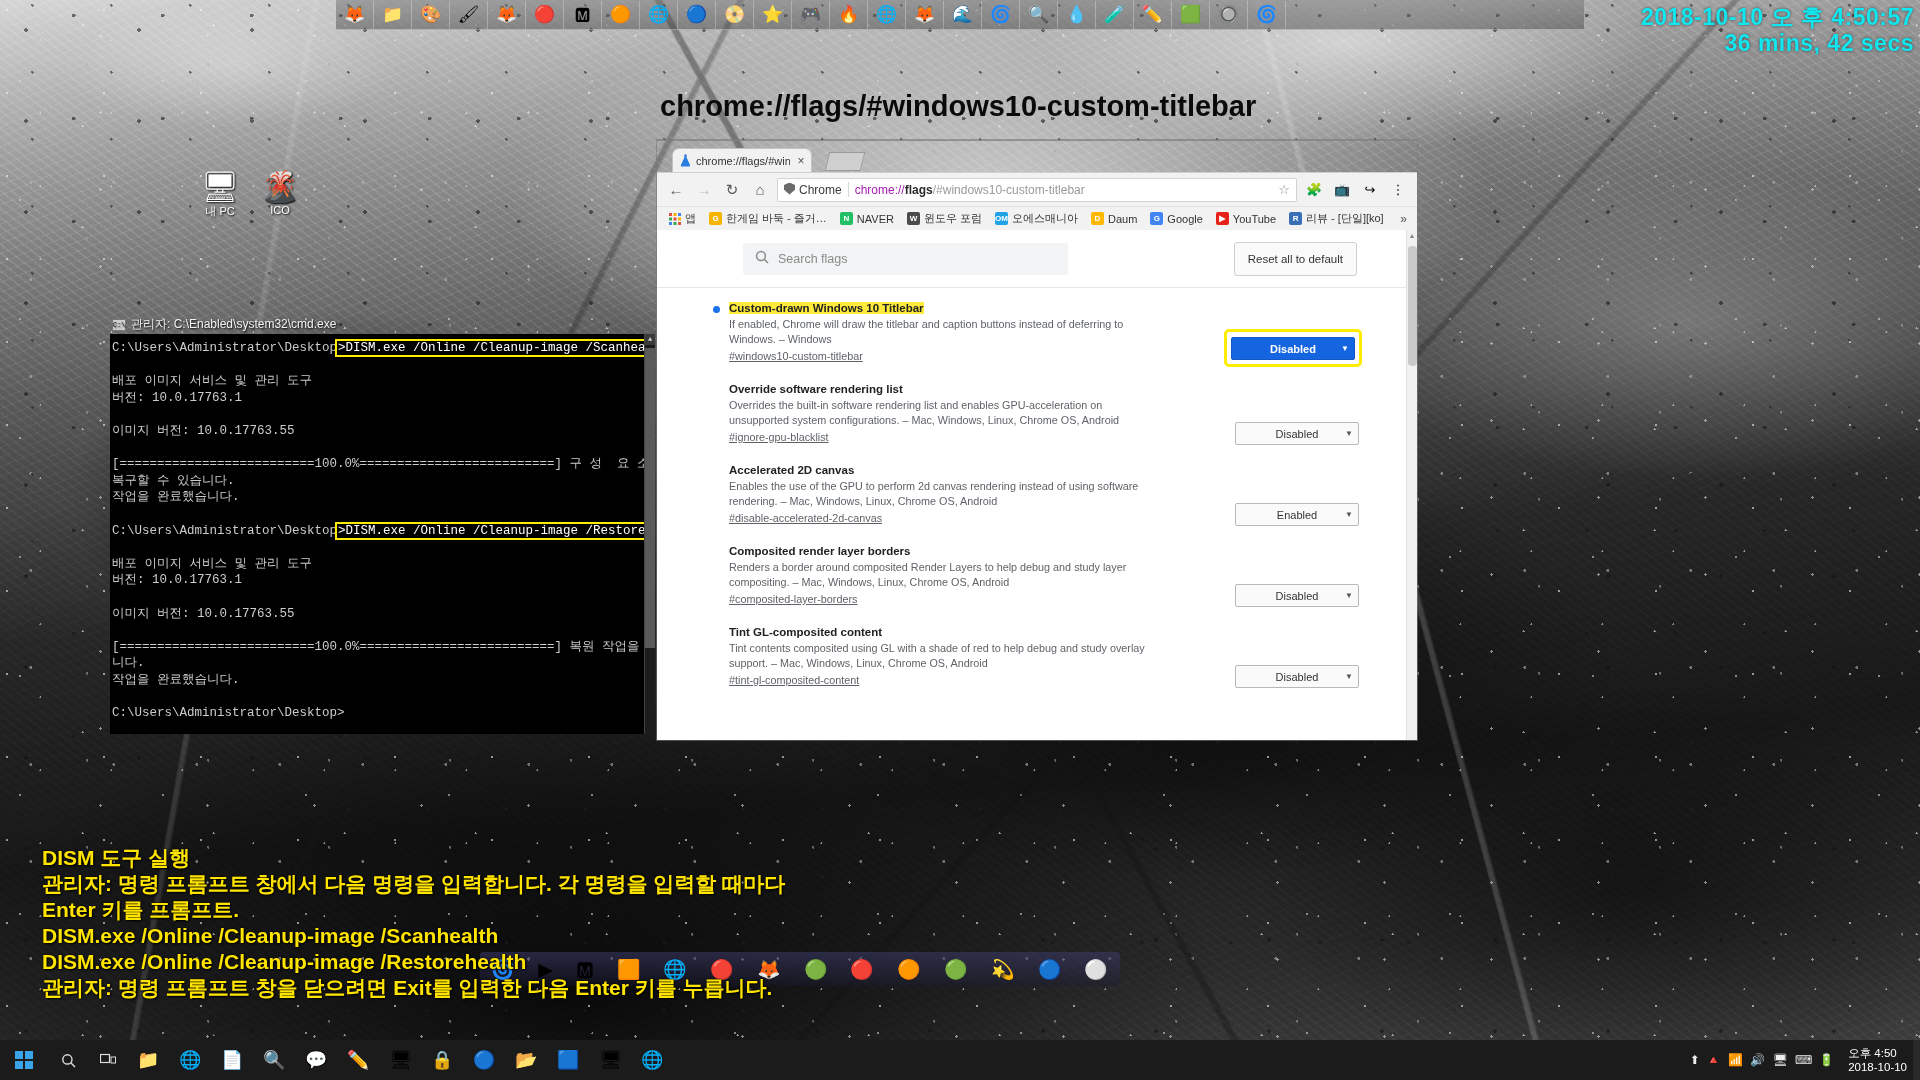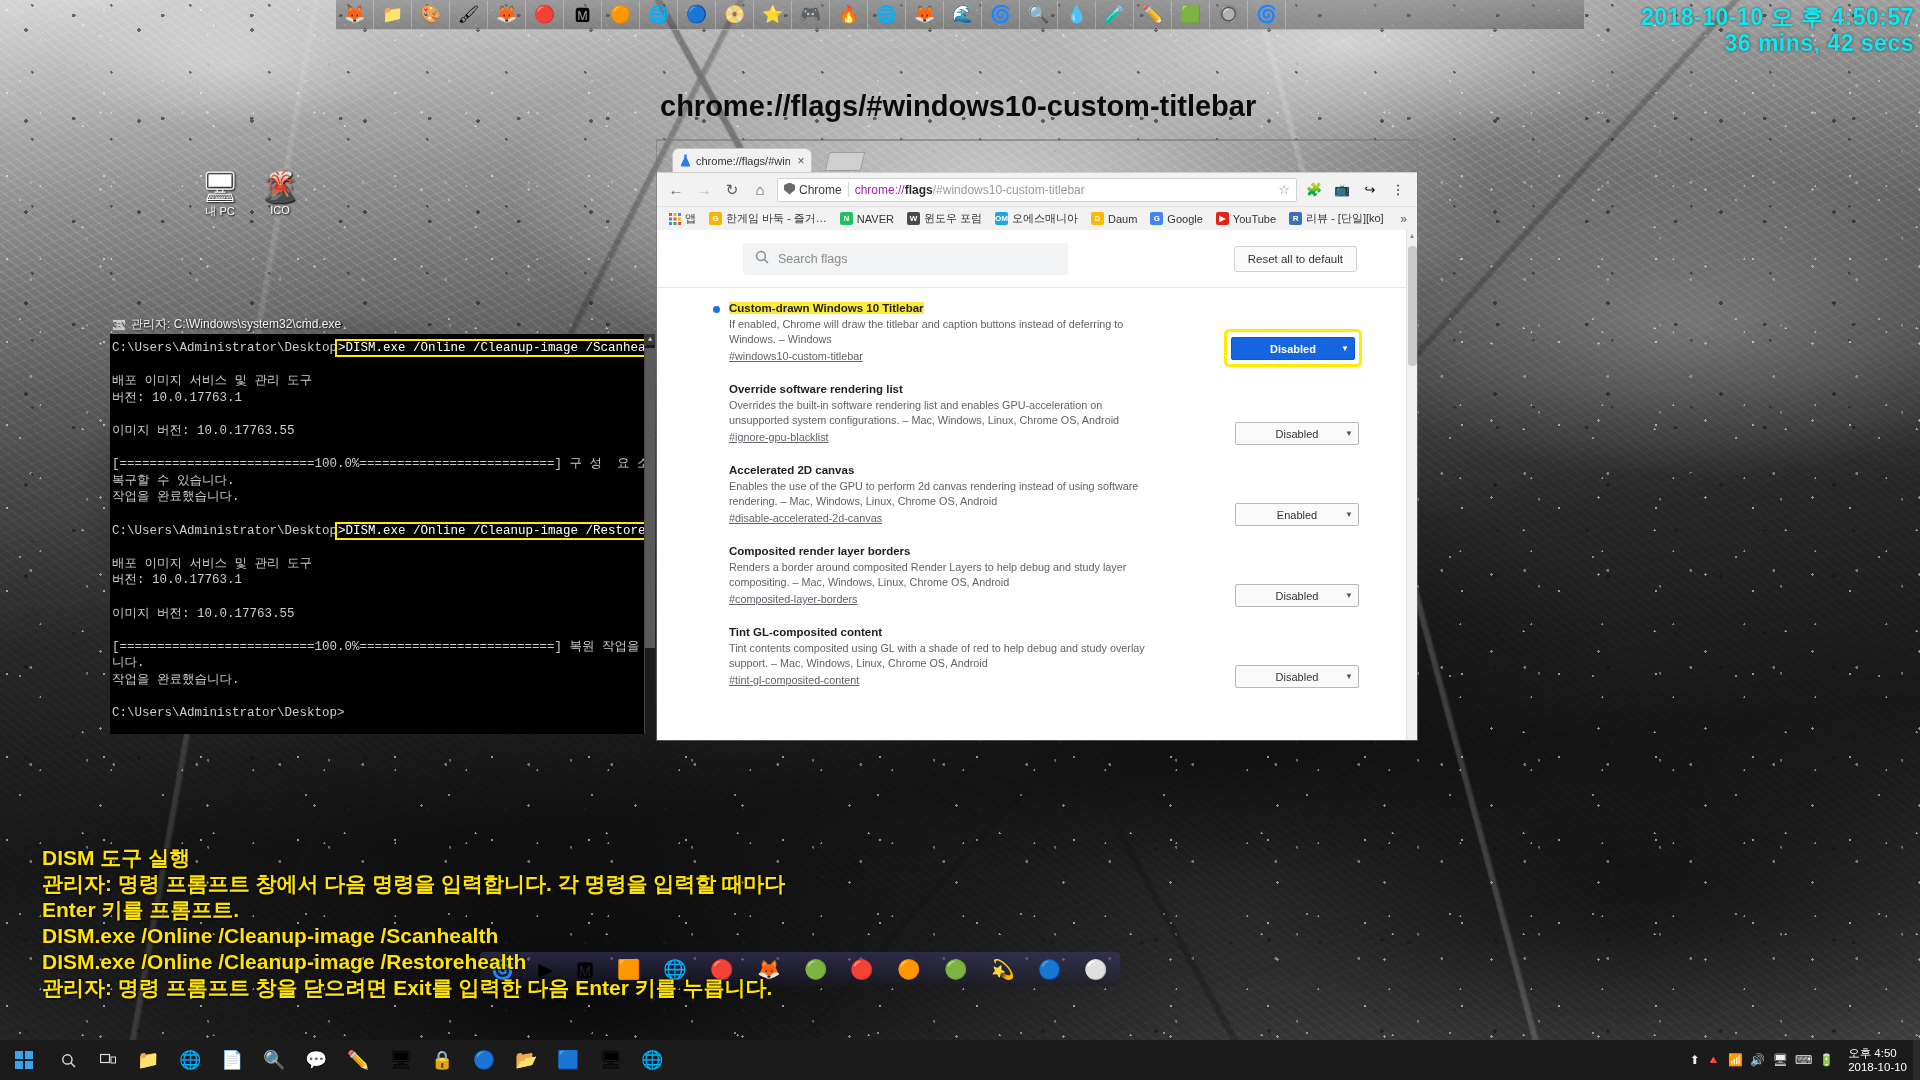--- a/index.html
+++ b/index.html
@@ -197,21 +197,21 @@
   #flagsSearchRow {
     height:58px; display:flex; align-items:center; justify-content:space-between;
     padding:0 60px 0 86px; border-bottom:1px solid #e6e6e6;
   }
   #flagsSearch {
     width:325px; height:32px; background:#f1f3f4; border-radius:3px;
     display:flex; align-items:center; gap:9px; padding:0 12px;
     font-size:12.5px; color:#8b8b8b;
   }
   #resetBtn {
-    height:26px; padding:8px 13px; border:1px solid #cfcfcf; border-radius:3px;
+    height:26px; padding:16px 13px; border:1px solid #cfcfcf; border-radius:3px;
     background:#fafafa; font-size:11.5px; color:#333;
     display:flex; align-items:center;
   }
   #flagList { padding:14px 0 0 0; }
   .flagrow { display:flex; padding:0 58px 0 72px; margin-bottom:19px; align-items:flex-end; }
   .flagrow .fmain { flex:1; padding-right:18px; }
   .ftitle { font-size:11.5px; font-weight:bold; color:#202124; display:inline-block; }
   .ftitle.hl { background:#ffeb3b; }
   .fdesc { font-size:10.8px; color:#5f6368; line-height:14.5px; margin-top:3px; max-width:430px;}
   .flink { font-size:10.8px; color:#5f6368; text-decoration:underline; margin-top:4px; display:inline-block;}
@@ -305,21 +305,21 @@
   <span>내 PC</span>
 </div>
 <div class="dicon" style="left:238px; top:170px;">
   <span class="glyph">🌋</span>
   <span>ICO</span>
 </div>
 
 <div id="cmdwin">
   <div id="cmdTitle">
     <span class="cico">C:\</span>
-    <span>관리자: C:\Windows\system32\cmd.exe</span>
+    <span>관리자: C:\Enabled\system32\cmd.exe</span>
   </div>
   <div id="cmdBody"><div style="white-space: pre;"><span>C:\Users\Administrator\Desktop</span><span class="hlcmd">&gt;DISM.exe /Online /Cleanup-image /Scanhealth</span></div><div style="white-space: pre;">&nbsp;</div><div style="white-space: pre;">배포 이미지 서비스 및 관리 도구</div><div style="white-space: pre;">버전: 10.0.17763.1</div><div style="white-space: pre;">&nbsp;</div><div style="white-space: pre;">이미지 버전: 10.0.17763.55</div><div style="white-space: pre;">&nbsp;</div><div style="white-space: pre;">[==========================100.0%==========================] 구 성  요 소  저 장 소 를</div><div style="white-space: pre;">복구할 수 있습니다.</div><div style="white-space: pre;">작업을 완료했습니다.</div><div style="white-space: pre;">&nbsp;</div><div style="white-space: pre;"><span>C:\Users\Administrator\Desktop</span><span class="hlcmd">&gt;DISM.exe /Online /Cleanup-image /Restorehealth</span></div><div style="white-space: pre;">&nbsp;</div><div style="white-space: pre;">배포 이미지 서비스 및 관리 도구</div><div style="white-space: pre;">버전: 10.0.17763.1</div><div style="white-space: pre;">&nbsp;</div><div style="white-space: pre;">이미지 버전: 10.0.17763.55</div><div style="white-space: pre;">&nbsp;</div><div style="white-space: pre;">[==========================100.0%==========================] 복원 작업을 완료했습</div><div style="white-space: pre;">니다.</div><div style="white-space: pre;">작업을 완료했습니다.</div><div style="white-space: pre;">&nbsp;</div><div style="white-space: pre;">C:\Users\Administrator\Desktop&gt;</div><div id="cmdScroll"><div class="arw">▲</div><div class="thumb"></div></div></div>
 </div>
 
 <div id="annot" style="color: rgb(255, 228, 0);">
     <div>DISM 도구 실행</div>
     <div>관리자: 명령 프롬프트 창에서 다음 명령을 입력합니다. 각 명령을 입력할 때마다</div>
     <div>Enter 키를 프롬프트.</div>
     <div>DISM.exe /Online /Cleanup-image /Scanhealth</div>
     <div>DISM.exe /Online /Cleanup-image /Restorehealth</div>

